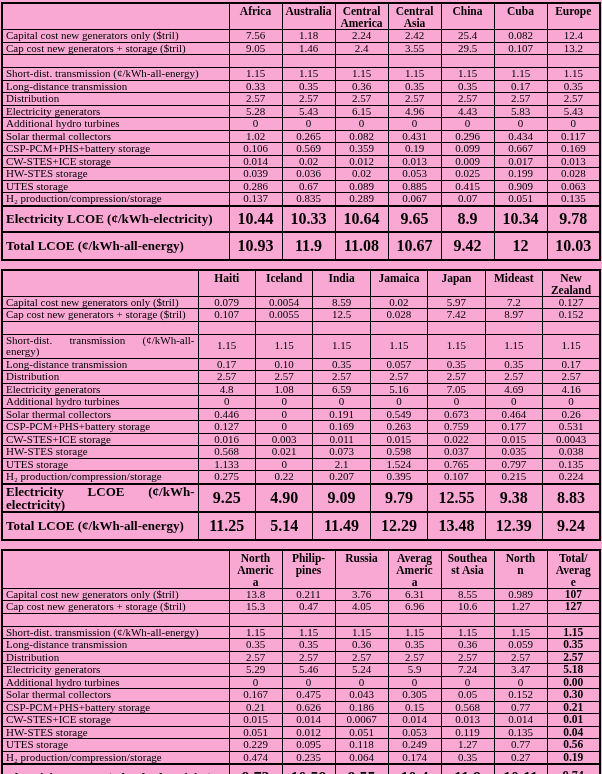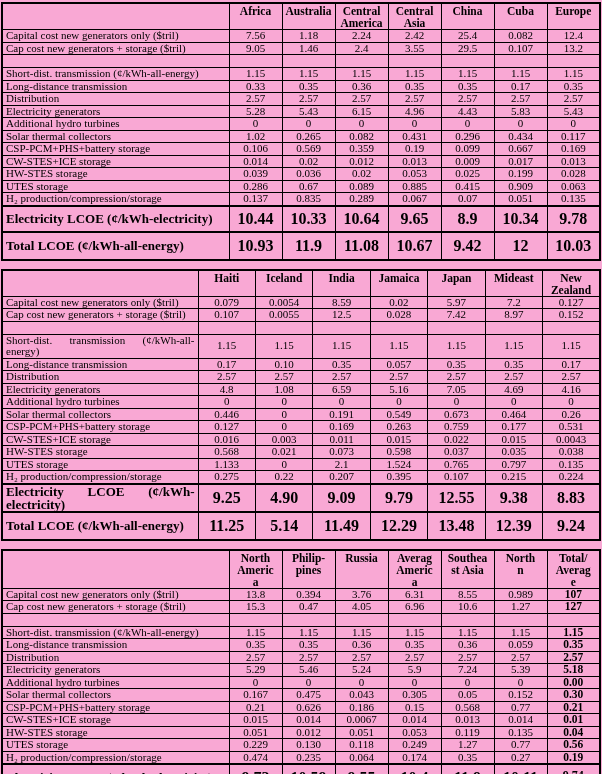--- a/index.html
+++ b/index.html
@@ -439,21 +439,21 @@
 n</th>
           <th>Total/
 Averag
 e</th>
         </tr>
       </thead>
       <tbody>
         <tr class="row-normal">
           <td class="label">Capital cost new generators only ($tril)</td>
           <td>13.8</td>
-          <td>0.394</td>
+          <td>0.211</td>
           <td>3.76</td>
           <td>6.31</td>
           <td>8.55</td>
           <td>0.989</td>
           <td>107</td>
         </tr>
         <tr class="row-normal">
           <td class="label">Cap cost new generators + storage ($tril)</td>
           <td>15.3</td>
           <td>0.47</td>
@@ -503,21 +503,21 @@
           <td>2.57</td>
           <td>2.57</td>
         </tr>
         <tr class="row-normal">
           <td class="label">Electricity generators</td>
           <td>5.29</td>
           <td>5.46</td>
           <td>5.24</td>
           <td>5.9</td>
           <td>7.24</td>
-          <td>5.39</td>
+          <td>3.47</td>
           <td>5.18</td>
         </tr>
         <tr class="row-normal">
           <td class="label">Additional hydro turbines</td>
           <td>0</td>
           <td>0</td>
           <td>0</td>
           <td>0</td>
           <td>0</td>
           <td>0</td>
@@ -559,21 +559,21 @@
           <td>0.012</td>
           <td>0.051</td>
           <td>0.053</td>
           <td>0.119</td>
           <td>0.135</td>
           <td>0.04</td>
         </tr>
         <tr class="row-normal">
           <td class="label">UTES storage</td>
           <td>0.229</td>
-          <td>0.130</td>
+          <td>0.095</td>
           <td>0.118</td>
           <td>0.249</td>
           <td>1.27</td>
           <td>0.77</td>
           <td>0.56</td>
         </tr>
         <tr class="row-normal">
           <td class="label">H₂ production/compression/storage</td>
           <td>0.474</td>
           <td>0.235</td>

